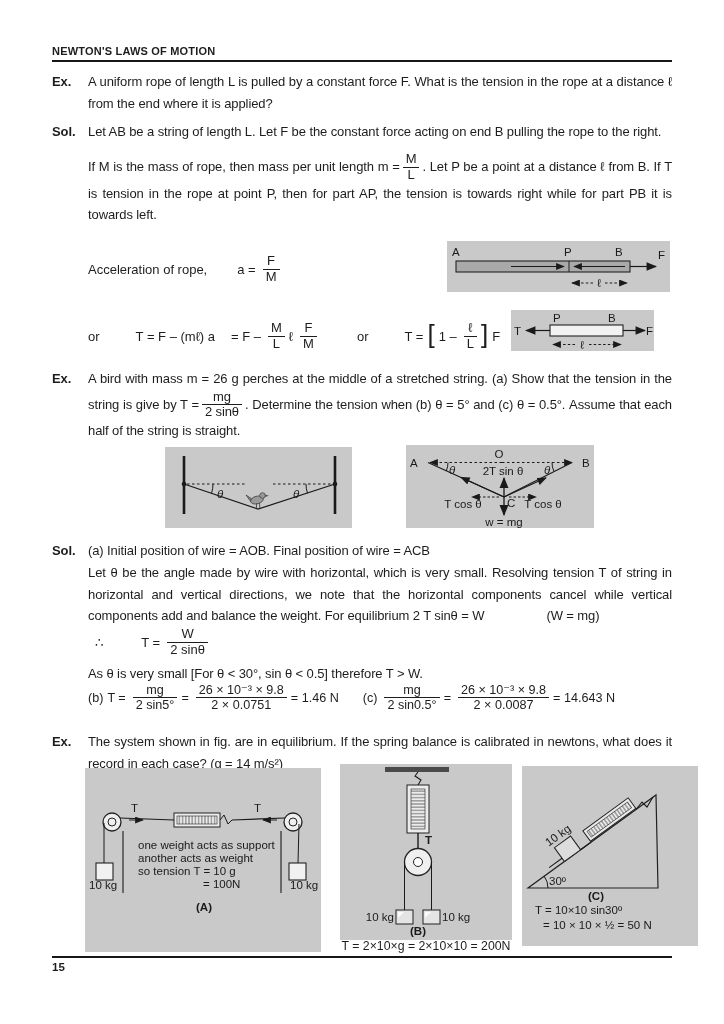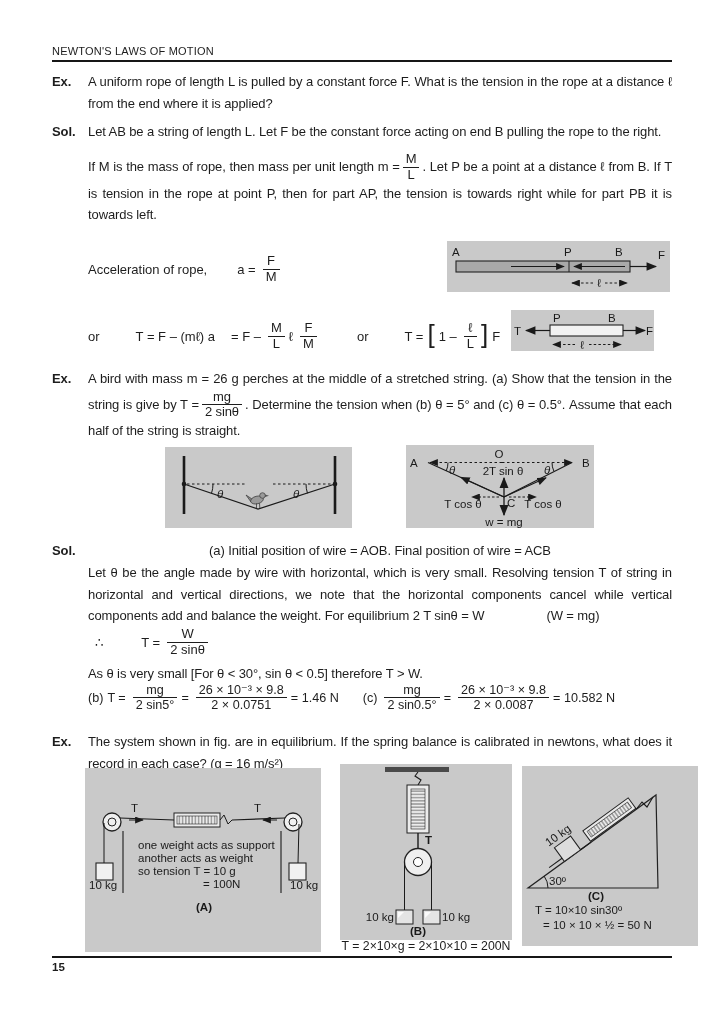--- a/index.html
+++ b/index.html
@@ -4,21 +4,21 @@
 <style>
   * {margin:0;padding:0;box-sizing:border-box}
   html,body {background:#ffffff}
   body {font-family:"Liberation Sans","DejaVu Sans",sans-serif;color:#1d1d1d}
   .page {position:relative;width:724px;height:1024px;background:#fff;overflow:hidden}
   .abs {position:absolute}
   .fs {font-size:13px;line-height:21.5px;letter-spacing:-0.1px}
   .row {display:flex}
   .lbl {width:36px;flex-shrink:0;font-weight:bold}
   .body {flex:1;text-align:justify}
-  .hdr {font-size:11px;font-weight:normal;letter-spacing:.2px}
+  .hdr {font-size:11px;font-weight:bold;letter-spacing:.2px}
   .rule {background:#161616;height:2px}
   .frac {display:inline-block;vertical-align:middle;text-align:center;line-height:1.15;margin:0 3px}
   .frac .num {display:block;border-bottom:1px solid #1d1d1d;padding:0 3px}
   .frac .den {display:block;padding:0 3px}
   .fl {display:flex;align-items:center;white-space:nowrap;font-size:13px}
   .fl > * {margin-right:4px}
   .sp {display:inline-block;flex-shrink:0}
   .brk {font-size:26px;font-weight:400;display:inline-block;line-height:0;padding-bottom:4px}
   .grayfig {position:absolute;background:#c9c9c9}
   svg {display:block}
@@ -203,21 +203,21 @@
       <path d="M 42,17.5 A 20,20 0 0 1 40.2,26" fill="none" stroke="#1a1a1a" stroke-width="1"></path>
       <path d="M 146,17.5 A 20,20 0 0 0 147.8,26" fill="none" stroke="#1a1a1a" stroke-width="1"></path>
       <text x="46" y="29" text-anchor="middle" font-size="10.5" font-style="italic">θ</text>
       <text x="141" y="29" text-anchor="middle" font-size="10.5" font-style="italic">θ</text>
     </svg>
   </div>
 
   <div class="abs fs" style="left:52px;top:540px;width:620px">
     <div class="row">
       <div class="lbl">Sol.</div>
-      <div class="body" style="text-align:center">(a) Initial position of wire = AOB. Final position of wire = ACB</div>
+      <div class="body" style="text-align:left">(a) Initial position of wire = AOB. Final position of wire = ACB</div>
     </div>
   </div>
 
   <div class="abs fs" style="left:88px;top:562px;width:584px;text-align:justify">
     <span>Let θ be the angle made by wire with horizontal, which is very small. Resolving tension T of string in horizontal and vertical directions, we note that the horizontal components cancel while vertical components add and balance the weight. For equilibrium 2 T sinθ = W</span><span class="spacer-note"></span><span>(W = mg)</span>
   </div>
 
   <div class="abs fl" style="left:95px;top:627px">
     <span>∴</span>
     <span class="sp" style="width:30px"></span>
@@ -247,27 +247,27 @@
     <span>(c)</span>
     <span class="frac">
         <span class="num">mg</span>
         <span class="den">2 sin0.5°</span>
       </span>
     <span>=</span>
     <span class="frac">
         <span class="num">26 × 10⁻³ × 9.8</span>
         <span class="den">2 × 0.0087</span>
       </span>
-    <span>=  10.582 N</span>
+    <span>=  14.643 N</span>
   </div>
 
   <div class="abs fs" style="left:52px;top:731px;width:620px">
     <div class="row">
       <div class="lbl">Ex.</div>
-      <div class="body">The system shown in fig. are in equilibrium. If the spring balance is calibrated in newtons, what does it record in each case? (g = 16 m/s²)</div>
+      <div class="body">The system shown in fig. are in equilibrium. If the spring balance is calibrated in newtons, what does it record in each case? (g = 14 m/s²)</div>
     </div>
   </div>
 
   <div class="grayfig" style="left:85px;top:768px;width:236px;height:184px">
     <svg width="236" height="184" viewBox="0 0 236 184">
       <g>
         <circle cx="27" cy="54" r="9" fill="#efefef" stroke="#222" stroke-width="1.3"></circle>
         <circle cx="27" cy="54" r="4" fill="none" stroke="#222" stroke-width="1"></circle>
       </g>
       <g>

